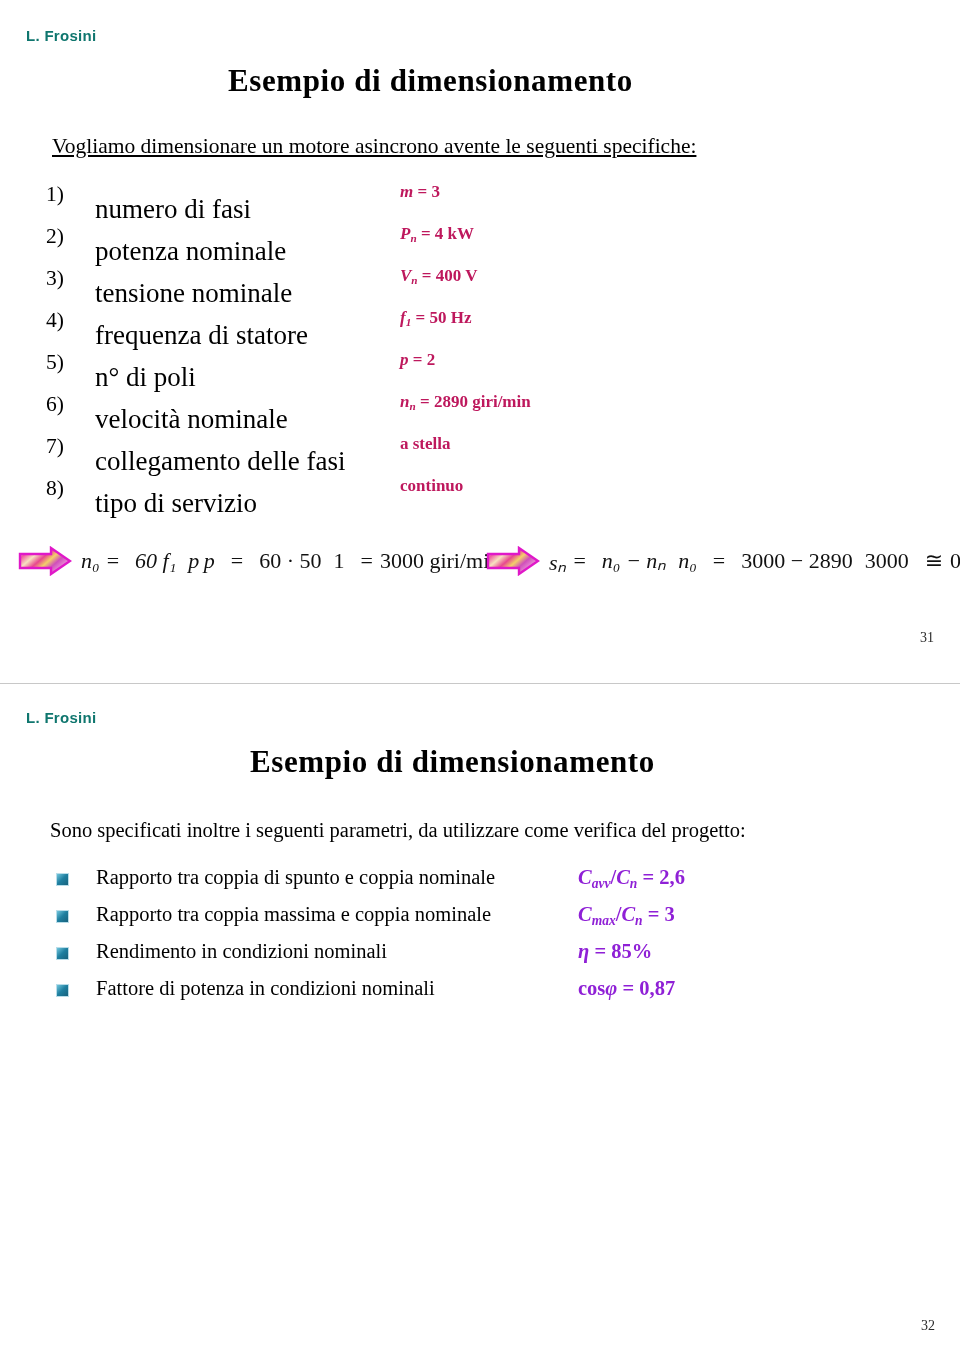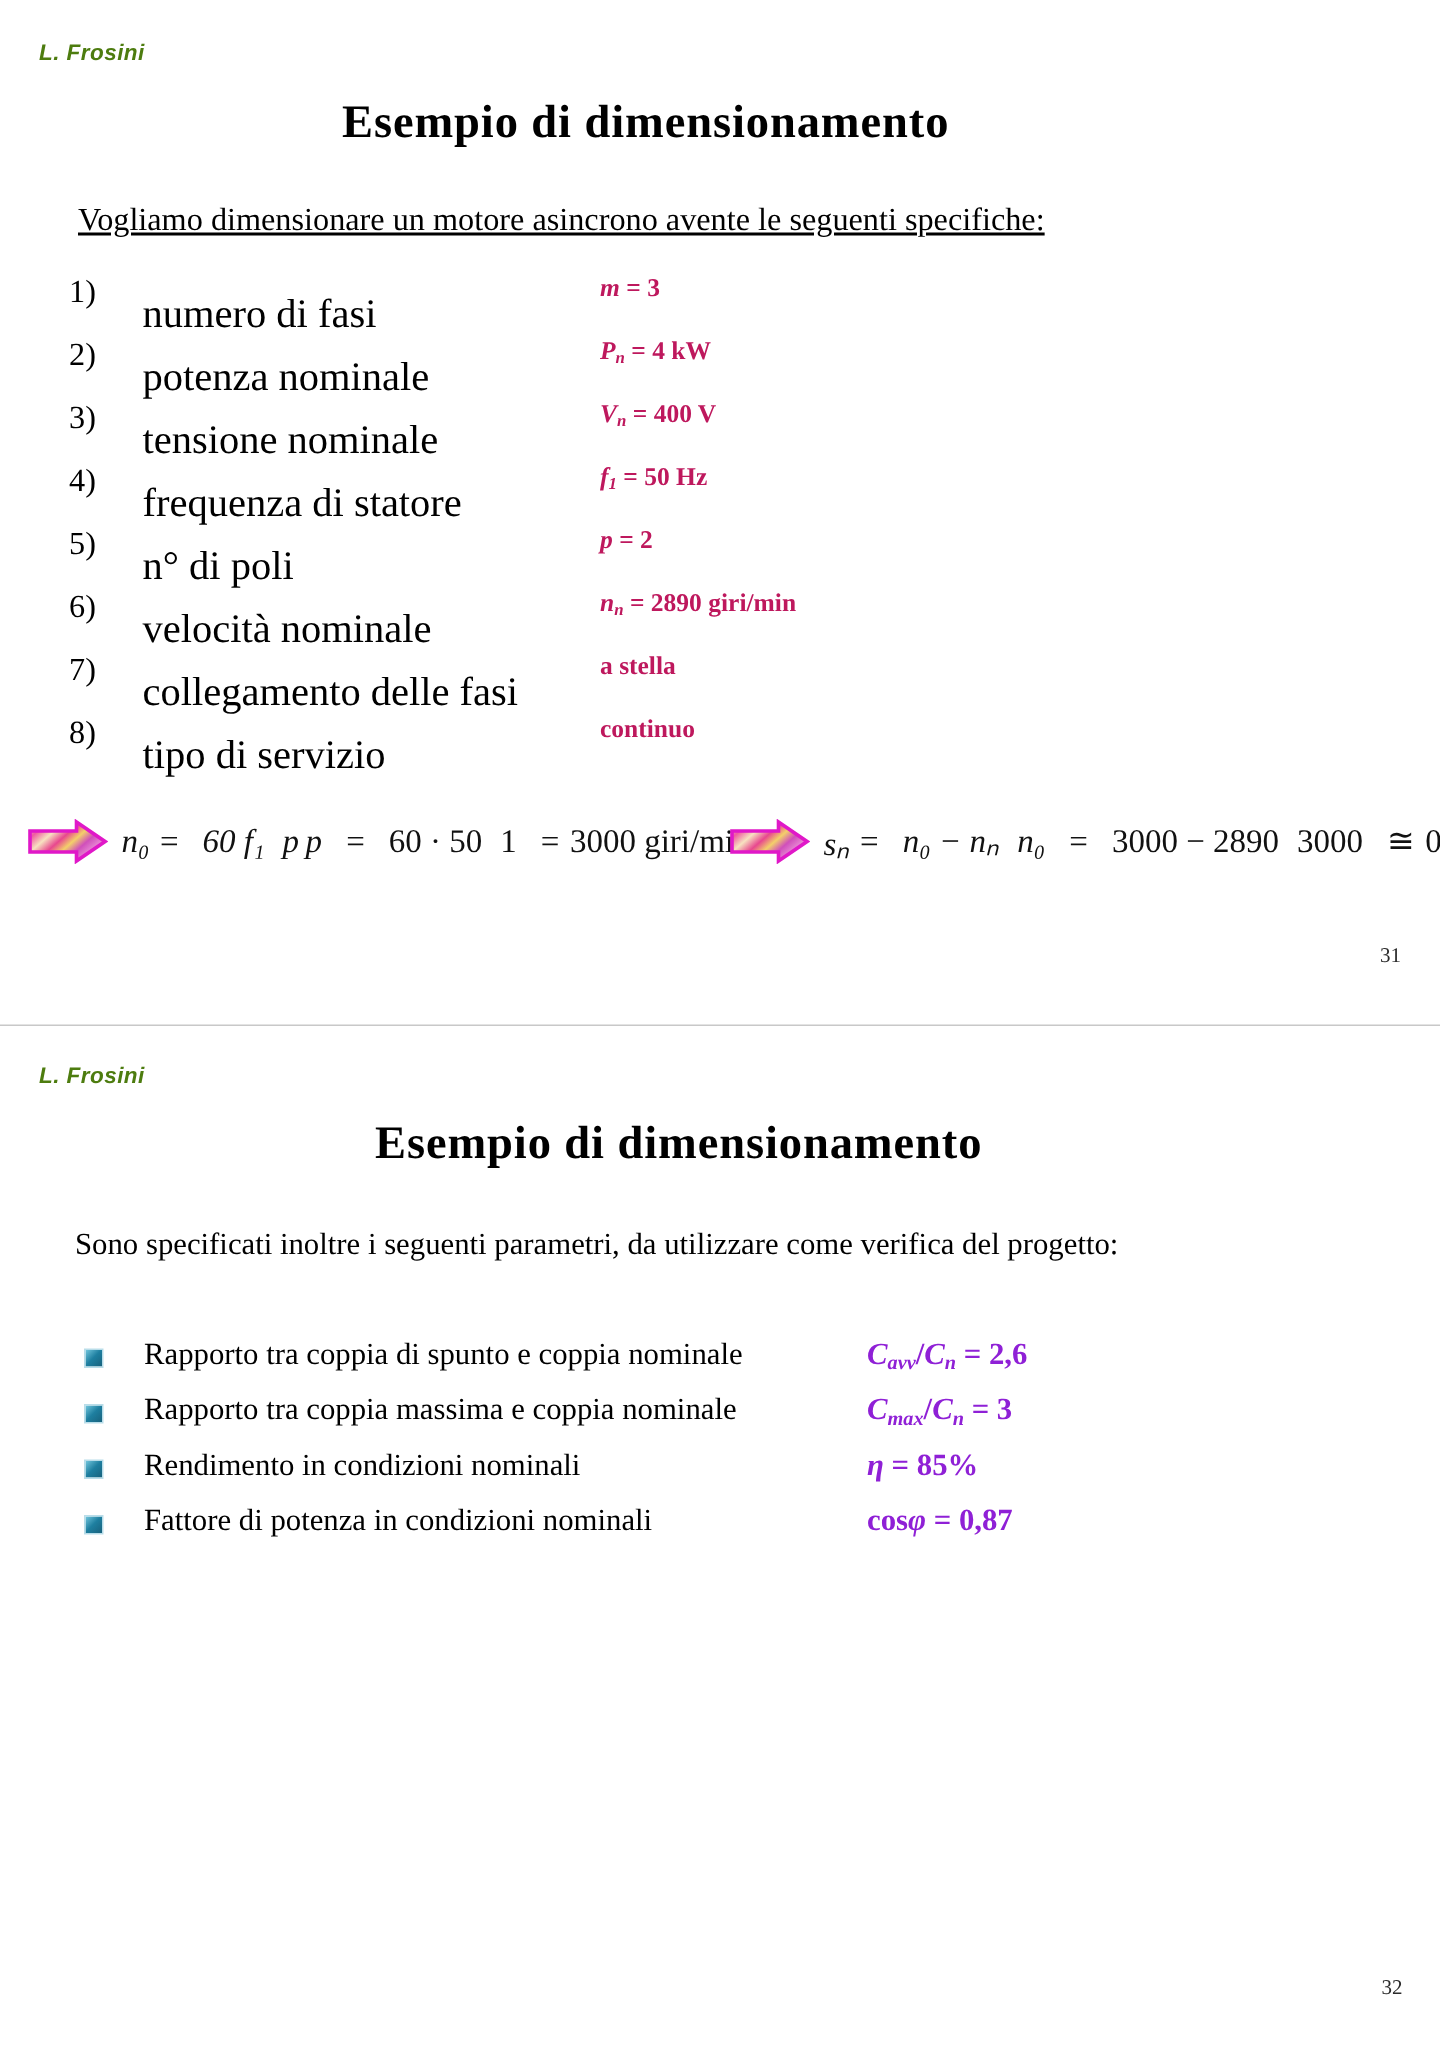--- a/index.html
+++ b/index.html
@@ -31,25 +31,24 @@
     top: 683px;
     width: 960px;
     height: 1px;
     background: #c8c8c8;
   }
 
   .author {
     position: absolute;
     left: 26px;
     font-family: "Liberation Sans", sans-serif;
-    font-style: italic;
     font-weight: 600;
     font-size: 15px;
     letter-spacing: 0.3px;
-    color: #4d7c0f;
+    color: #0f766e;
     white-space: nowrap;
   }
 
   .slide-title {
     position: absolute;
     font-family: Liberation Serif, serif;
     font-weight: bold;
     font-size: 31px;
     letter-spacing: 0.6px;
     color: #000;
@@ -162,21 +161,20 @@
     width: 100%;
     margin: 2px 0;
   }
 
   
   .param-list {
     position: absolute;
     left: 56px;
     top: 866px;
     width: 860px;
-    margin-top: 26px;
   }
   .param-row {
     position: relative;
     height: 37px;
   }
   .sq-bullet {
     position: absolute;
     left: 0;
     top: 7px;
     width: 13px;

